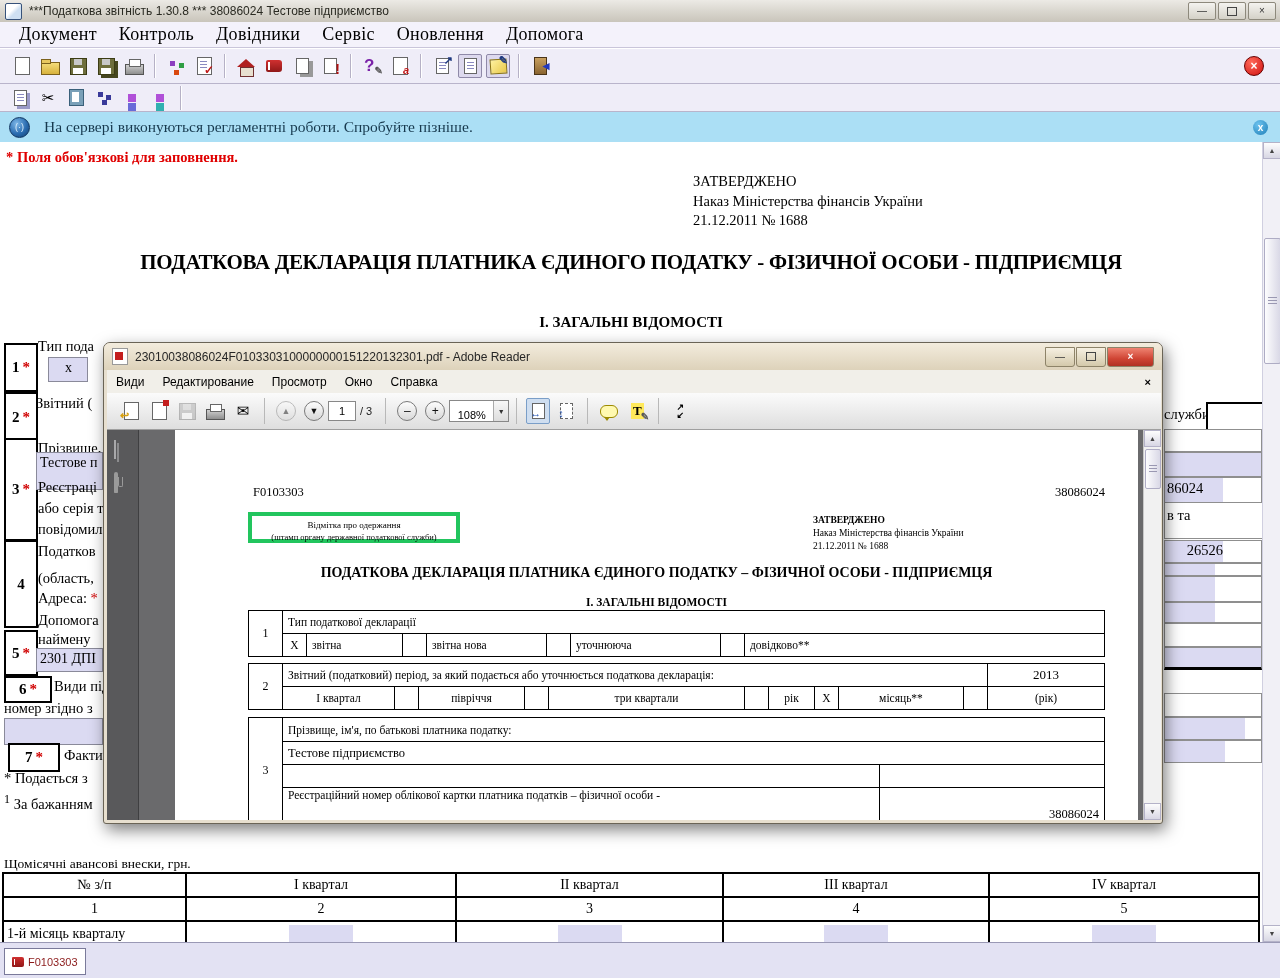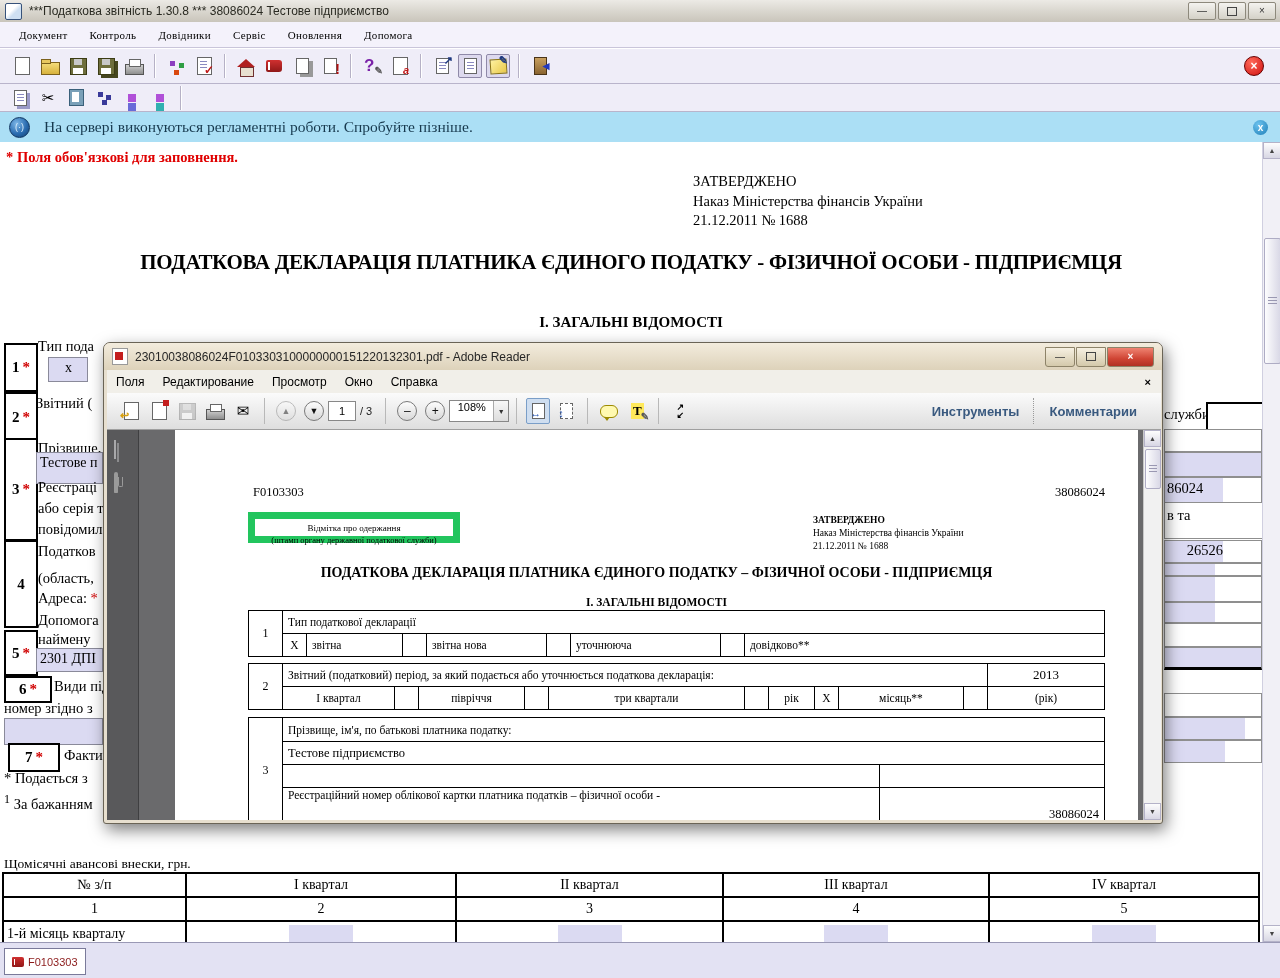--- a/index.html
+++ b/index.html
@@ -16,21 +16,21 @@
   .appico{width:15px;height:15px;margin:0 7px 0 5px;background:linear-gradient(135deg,#fff 40%,#cfe0f2 60%);
      border:1px solid #37527a;border-radius:2px}
   .winbtns{margin-left:auto;display:flex;gap:2px;padding-right:4px}
   .wbtn{width:26px;height:16px;border:1px solid #8d897c;border-radius:2px;
      background:linear-gradient(180deg,#f4f3ef,#d4d1c7);display:flex;align-items:center;justify-content:center;
      font-size:10px;color:#333;line-height:1}
   .wbtn .maxsq{width:8px;height:7px;border:1px solid #444}
 
   .menubar{left:0;top:22px;width:1280px;height:26px;background:#f4f2fb;border-bottom:1px solid #c9c5da;
      display:flex;align-items:center;padding-left:8px;box-sizing:border-box}
-  .menuitem{font-family:"Liberation Serif",serif;font-size:11px;padding:0 11px;letter-spacing:.3px}
+  .menuitem{font-family:"Liberation Serif",serif;font-size:18px;padding:0 11px;letter-spacing:.3px}
 
   .toolbar1{left:0;top:48px;width:1280px;height:36px;background:#efedf8;
      border-top:1px solid #fff;border-bottom:1px solid #b9b4cb;display:flex;align-items:center;padding-left:8px;box-sizing:border-box}
   .toolbar2{left:0;top:84px;width:1280px;height:28px;background:#efedf8;
      border-bottom:1px solid #b9b4cb;display:flex;align-items:center;padding-left:6px;box-sizing:border-box}
   .tsep{width:1px;height:24px;background:#b6b1c6;border-right:1px solid #fff;margin:0 6px}
   .tico{position:relative;width:24px;height:24px;display:flex;align-items:center;justify-content:center;flex:0 0 auto;margin:0 2px}
   .tico.pressed{background:#ddd9ee;border:1px solid #8f89a8;border-radius:2px;box-sizing:border-box}
 
   
@@ -125,38 +125,38 @@
   .amenu .mi{padding:0 9px}
   .amenu .mx{margin-left:auto;padding-right:10px;font-size:11px;font-weight:bold}
   .atools{position:absolute;left:3px;top:50px;width:1054px;height:37px;
      background:linear-gradient(180deg,#fbfbfb,#dedede);border-bottom:1px solid #9f9f9f;
      display:flex;align-items:center;padding:0 10px;box-sizing:border-box}
   .asep{width:1px;height:26px;background:#b8b8b8;margin:0 7px}
   .aico{position:relative;width:24px;height:26px;display:flex;align-items:center;justify-content:center;margin:0 2px;flex:0 0 auto}
   .aico.pressed{border:1px solid #7a9ec8;background:#cfdef0;border-radius:2px;box-sizing:border-box}
   .pginput{width:26px;height:18px;border:1px solid #888;text-align:center;font-size:11px;font-family:"Liberation Sans",sans-serif;padding:0;background:#fff}
   .pgtotal{font-size:11px;color:#222;margin:0 6px 0 4px}
-  .zoombox{width:58px;height:20px;border:1px solid #888;background:#fff;display:flex;align-items:flex-start;font-size:11px}
+  .zoombox{width:58px;height:20px;border:1px solid #888;background:#fff;display:flex;align-items:flex-end;font-size:11px}
   .zoombox .zv{flex:1;text-align:center}
   .zoombox .zd{width:14px;height:100%;border-left:1px solid #aaa;background:linear-gradient(#f8f8f8,#ddd);
       display:flex;align-items:center;justify-content:center;font-size:7px;color:#333}
   .ardlabels{margin-left:auto;display:flex;align-items:center;height:100%}
   .ardlabel{font-size:13px;font-weight:bold;color:#39597f;padding:0 14px}
   .arddiv{width:1px;height:26px;border-left:1px dotted #9a9a9a}
   .abody{position:absolute;left:3px;top:87px;width:1054px;height:390px;background:#6a6a6c;overflow:hidden}
   .aside{position:absolute;left:0;top:0;width:31px;height:390px;background:#59595b;border-right:1px solid #3f3f41}
   .sideico{position:absolute;left:7px}
   .g-pages{width:11px;height:14px;background:#d9d9db;border:1px solid #a8a8aa;box-shadow:3px 3px 0 0 #8c8c8e}
   .apage{position:absolute;left:68px;top:0;width:963px;height:390px;background:#fff;overflow:hidden;
      font-family:"Liberation Serif",serif}
   .ascroll{position:absolute;left:1036px;top:0;width:18px;height:390px;background:#f1f1f1;border-left:1px solid #c8c8c8;box-sizing:border-box}
 
   
   .pp{position:absolute;font-family:"Liberation Serif",serif}
-  .stampbox{left:73px;top:82px;width:212px;height:31px;border:7px solid #22c55e;text-align:center;
+  .stampbox{left:73px;top:82px;width:212px;height:31px;border:4px solid #22c55e;text-align:center;
      font-size:9px;line-height:12px;padding-top:3px;box-sizing:border-box}
   .papproved{left:638px;top:84px;font-size:9.5px;line-height:13px}
   .ptitle{left:0;top:135px;width:963px;text-align:center;font-weight:bold;font-size:14px}
   .psec{left:0;top:166px;width:963px;text-align:center;font-weight:bold;font-size:11.5px}
   table.pt{position:absolute;border-collapse:collapse;table-layout:fixed}
   table.pt td{border:1px solid #000;font:11.5px "Liberation Serif",serif;padding:1px 5px;height:20px;overflow:hidden;white-space:nowrap}
   table.pt td.c{text-align:center;padding:1px 0}
   table.pt td.numc{text-align:center;font-size:12px;padding:0}
 </style>
 </head>
@@ -308,21 +308,21 @@
         <span>2</span>
         <span class="star">*</span>
       </div>
     <div class="flabel" style="left:36px;top:253px">Звітний (</div>
 
     <div class="numbox" style="left:4px;top:296px;width:30px;height:99px">
         <span>3</span>
         <span class="star">*</span>
       </div>
     <div class="flabel" style="left:38px;top:298px">Прізвище,</div>
-    <div class="lavbox" style="left:36px;top:310px;width:67px;height:32px">Тестове п</div>
+    <div class="lavbox" style="left:36px;top:310px;width:67px;height:38px">Тестове п</div>
     <div class="flabel" style="left:38px;top:337px">Реєстраці</div>
     <div class="flabel" style="left:38px;top:358px">або серія т</div>
     <div class="flabel" style="left:38px;top:379px">повідомил</div>
 
     <div class="numbox" style="left:4px;top:398px;width:30px;height:84px">
         <span>4</span>
       </div>
     <div class="flabel" style="left:38px;top:401px">Податков</div>
     <div class="flabel" style="left:38px;top:428px">(область,</div>
     <div class="flabel" style="left:38px;top:448px"><span>Адреса:</span> <span class="star">*</span></div>
@@ -455,21 +455,21 @@
       <span class="abtns">
         <span class="abtn">—</span>
         <span class="abtn">
             <span class="maxsq" style="width:8px;height:7px;border:1px solid #444"></span>
           </span>
         <span class="abtn close">×</span>
       </span>
     </div>
 
     <div class="amenu">
-      <span class="mi">Поля</span>
+      <span class="mi">Види</span>
       <span class="mi">Редактирование</span>
       <span class="mi">Просмотр</span>
       <span class="mi">Окно</span>
       <span class="mi">Справка</span>
       <span class="mx">×</span>
     </div>
 
     <div class="atools">
       <span class="aico">
           <span class="g-page"></span>
@@ -522,25 +522,20 @@
           <span class="g-balloon"></span>
         </span>
       <span class="aico">
           <span style="font:bold 13px 'Liberation Serif',serif;background:#ffe95a;padding:0 2px">T</span>
           <span class="ovl" style="right:0;bottom:2px;color:#555;font-size:10px">✎</span>
         </span>
       <span class="asep"></span>
       <span class="aico">
           <span style="font-size:9px;font-weight:bold;line-height:8px;display:inline-block">↗<br>↙</span>
         </span>
-      <span class="ardlabels">
-        <span class="ardlabel">Инструменты</span>
-        <span class="arddiv"></span>
-        <span class="ardlabel">Комментарии</span>
-      </span>
     </div>
 
     <div class="abody">
       <div class="aside">
         <span class="sideico" style="top:11px"><span class="g-pages"></span></span>
         <span class="sideico" style="top:44px"><span class="g-clip"></span></span>
       </div>
 
       <div class="apage">
         <div class="pp" style="left:78px;top:55px;font-size:12.5px">F0103303</div>

